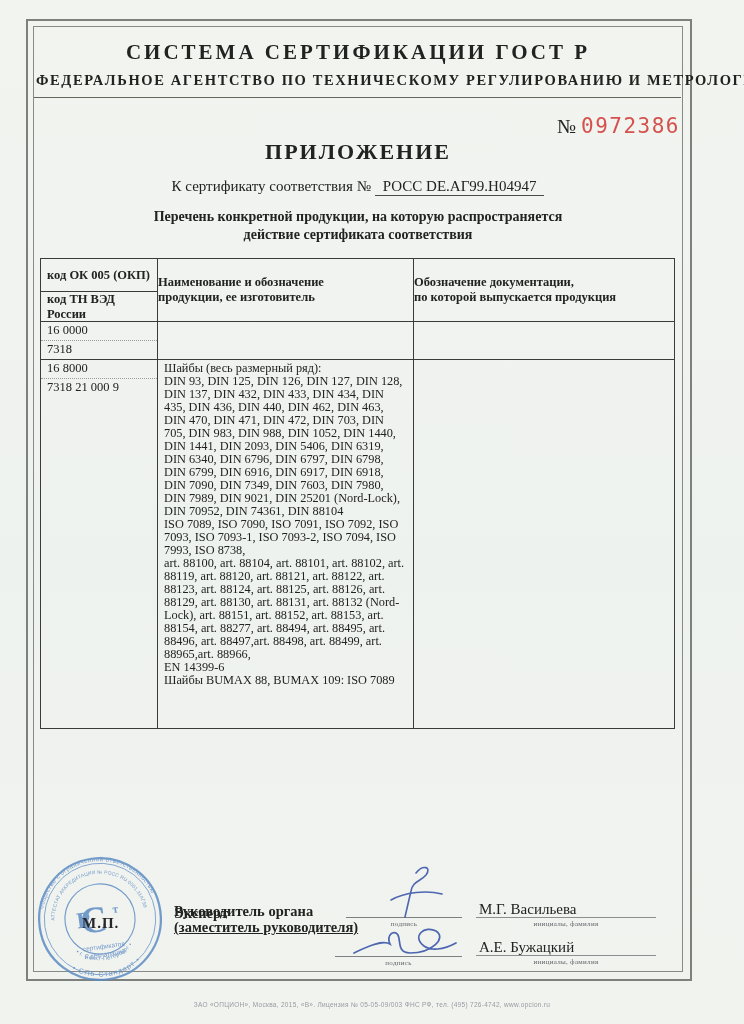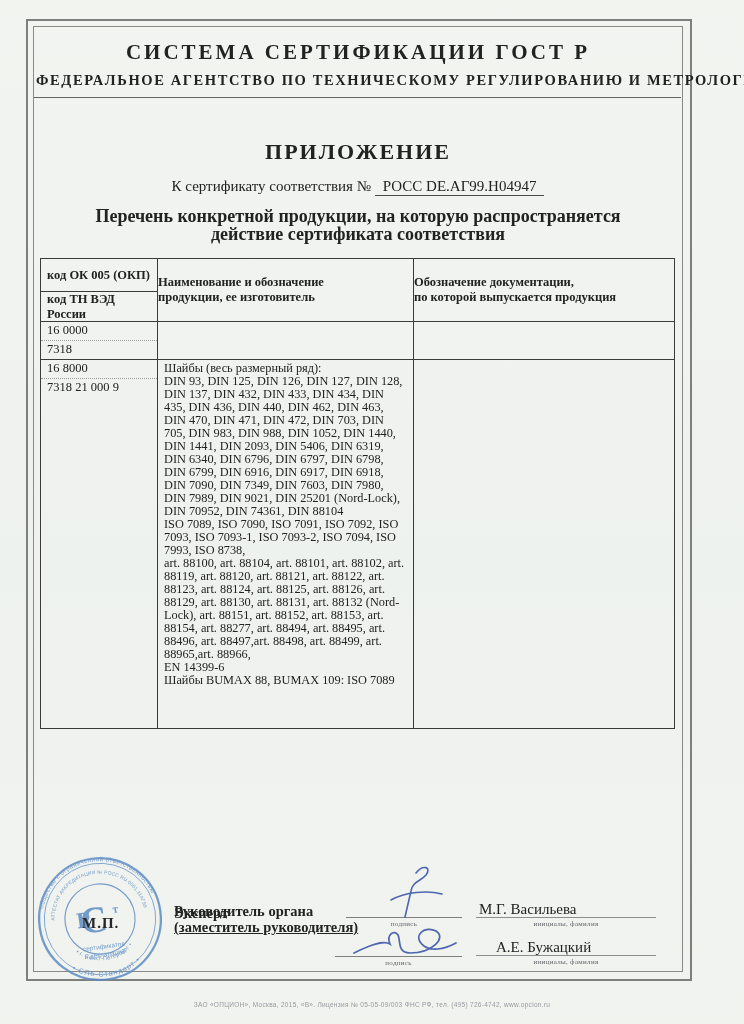--- a/index.html
+++ b/index.html
@@ -16,21 +16,21 @@
   .hdr-line1{font-size:21px; font-weight:bold; letter-spacing:3px; white-space:nowrap;}
   .hdr-line2{margin-top:7px; font-size:14.5px; font-weight:bold; letter-spacing:1.6px; white-space:nowrap;}
   .hdr-rule{position:absolute; left:34px; top:97px; width:647px; border-top:1.5px solid #63655f;}
   .doc-number{position:absolute; top:114px; left:0; width:680px; text-align:right; font-size:20px;}
   .doc-number .digits{font-family:"DejaVu Sans Mono",monospace; font-size:21px; letter-spacing:1.5px; color:#d5514d; font-weight:500;}
   .title{position:absolute; left:36px; top:139px; width:644px; text-align:center;
     font-size:22px; font-weight:bold; letter-spacing:2px;}
   .subtitle{position:absolute; left:36px; top:178px; width:644px; text-align:center; font-size:15px;}
   .subtitle .cert-no{border-bottom:1px solid #4a4b47; padding:0 8px 1px 8px;}
   .desc{position:absolute; left:36px; top:208px; width:644px; text-align:center;
-    font-size:18px; font-weight:bold; line-height:17.5px; white-space:pre-line;}
+    font-size:14px; font-weight:bold; line-height:17.5px; white-space:pre-line;}
   table.products{position:absolute; left:40px; top:258px; width:634px;
     border-collapse:collapse; table-layout:fixed;}
   table.products td{border:1.5px solid #3b3c38; padding:0; vertical-align:top;}
   .colw1{width:117px;} .colw2{width:256px;} .colw3{width:261px;}
   .hcell1{height:62px;}
   .hcell1 .h1a{height:32px; border-bottom:1px solid #3b3c38; display:flex; align-items:center;
     padding-left:6px; font-size:12.5px; font-weight:bold;}
   .hcell1 .h1b{height:29px; display:flex; align-items:center; padding-left:6px; font-size:12.5px; font-weight:bold;}
   .hcell{font-size:12.5px; font-weight:bold; text-align:left; vertical-align:middle !important;
     white-space:pre-line; line-height:15.5px;}
@@ -59,20 +59,24 @@
 
   <div class="frame-outer"></div>
   <div class="frame-inner"></div>
 
   <div class="hdr">
     <div class="hdr-line1">СИСТЕМА СЕРТИФИКАЦИИ ГОСТ Р</div>
     <div class="hdr-line2">ФЕДЕРАЛЬНОЕ АГЕНТСТВО ПО ТЕХНИЧЕСКОМУ РЕГУЛИРОВАНИЮ И МЕТРОЛОГИИ</div>
   </div>
   <div class="hdr-rule"></div>
 
+  <div class="doc-number">
+    <span>№</span>
+    <span class="digits">0972386</span>
+  </div>
 
   <div class="title">ПРИЛОЖЕНИЕ</div>
 
   <div class="subtitle">
     <span>К сертификату соответствия №</span>
     <span class="cert-no">РОСС DE.АГ99.Н04947</span>
   </div>
 
   <div class="desc">Перечень конкретной продукции,  на которую распространяется
 действие сертификата соответствия</div>
@@ -165,21 +169,21 @@
   <div class="sig-label" style="left:174px; top:905px;">Эксперт</div>
 
   <div class="sig-line" style="left:346px; top:917px; width:116px;"></div>
   <div class="sig-cap" style="left:346px; top:920px; width:116px;">подпись</div>
   <div class="sig-line" style="left:335px; top:956px; width:127px;"></div>
   <div class="sig-cap" style="left:335px; top:959px; width:127px;">подпись</div>
 
   <div class="sig-name" style="left:479px; top:901px;">М.Г. Васильева</div>
   <div class="name-line" style="left:476px; top:917px; width:180px;"></div>
   <div class="sig-cap" style="left:476px; top:920px; width:180px;">инициалы, фамилия</div>
-  <div class="sig-name" style="left:496px; top:939px;">А.Е. Бужацкий</div>
+  <div class="sig-name" style="left:479px; top:939px;">А.Е. Бужацкий</div>
   <div class="name-line" style="left:476px; top:955px; width:180px;"></div>
   <div class="sig-cap" style="left:476px; top:958px; width:180px;">инициалы, фамилия</div>
 
   <svg class="sig-ink" style="left:382px; top:864px;" width="68" height="58" viewBox="0 0 68 58">
     <path d="M34 9 C41 0 50 3 44 11 C38 18 31 17 29 27 L23 53 M9 36 C23 28 45 26 60 30" fill="none" stroke="#3a57a8" stroke-width="1.6" stroke-linecap="round" opacity="0.9"></path>
   </svg>
   <svg class="sig-ink" style="left:350px; top:925px;" width="112" height="38" viewBox="0 0 112 38">
     <path d="M4 28 C20 20 33 15 40 19 C36 10 44 4 48 10 C51 16 47 28 60 28 C82 28 97 13 86 6 C75 0 61 11 74 21 C81 26 93 25 106 18" fill="none" stroke="#3a57a8" stroke-width="1.7" stroke-linecap="round" opacity="0.9"></path>
   </svg>
 

